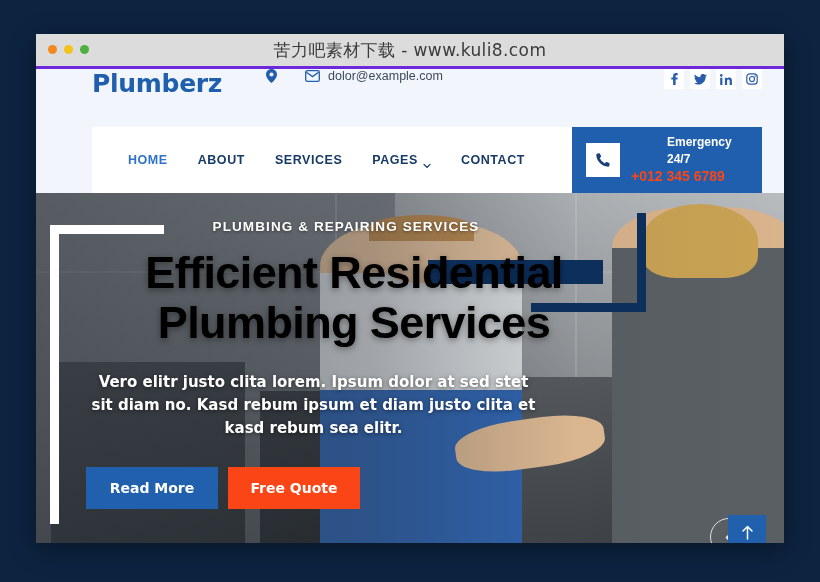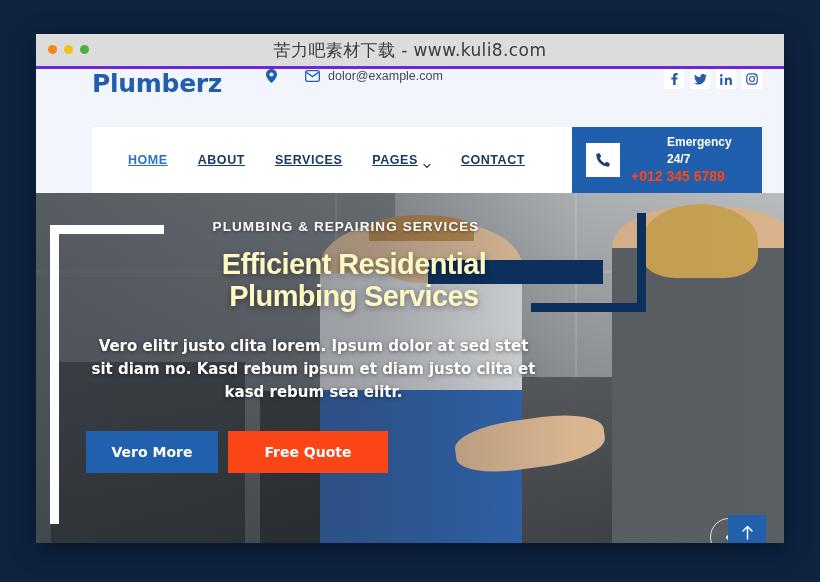--- a/index.html
+++ b/index.html
@@ -49,21 +49,21 @@
   .navwrap{
     height:66px;background:#f2f6fc;padding:0 22px 0 56px;box-sizing:border-box;
     display:flex;align-items:stretch;
   }
   .navinner{
     flex:1;background:#ffffff;display:flex;align-items:center;
     padding-left:36px;box-sizing:border-box;height:66px;
   }
   .navlink{
     font-size:12.5px;font-weight:bold;color:#173a66;letter-spacing:.55px;
-    margin-right:30px;display:flex;align-items:flex-end;gap:5px;white-space:nowrap;text-decoration:underline;
+    margin-right:30px;display:flex;align-items:flex-end;gap:5px;white-space:nowrap;
   }
   .navlink.active{color:#2d72c8;}
   .chev{width:8px;height:8px;}
   .emergency{
     width:190px;background:#1f5fad;display:flex;align-items:center;gap:11px;
     padding:0 14px;box-sizing:border-box;height:66px;
   }
   .phonebox{
     width:34px;height:34px;background:#fff;display:flex;align-items:center;
     justify-content:center;color:#1b3f74;flex:none;
@@ -115,37 +115,37 @@
   .navy-bar{
     position:absolute;left:392px;top:67px;width:175px;height:24px;background:#0d2f5c;
   }
   .herocontent{position:absolute;left:50px;top:26px;width:520px;text-align:center;}
   .subtitle{
     font-size:13.5px;font-weight:bold;letter-spacing:1.1px;color:#ffffff;
     text-shadow:0 1px 3px rgba(0,0,0,.45);margin-bottom:14px;
     font-family:"Liberation Sans",sans-serif;
   }
   .headline{
-    font-size:29px;line-height:1.12;font-weight:bold;color:#fef9c3;
+    font-size:45px;line-height:1.12;font-weight:bold;color:#000000;
     letter-spacing:-.6px;text-shadow:0 2px 6px rgba(0,0,0,.4);
     font-family:"Liberation Sans",sans-serif;margin:0 0 22px 16px;
   }
   .herotext{
     font-size:15px;line-height:1.55;font-weight:bold;color:#ffffff;
     text-shadow:0 1px 4px rgba(0,0,0,.5);width:455px;margin-bottom:26px;
     font-family:"DejaVu Sans",sans-serif;
   }
   .btnrow{display:flex;gap:10px;}
   .btn{
     width:132px;height:42px;display:flex;align-items:center;justify-content:center;
     font-size:14px;font-weight:bold;color:#ffffff;
     font-family:"DejaVu Sans",sans-serif;
   }
   .btn.primary{background:#2060ac;}
-  .btn.accent{background:#fa4616;width:160px;}
+  .btn.accent{background:#fa4616;width:132px;}
   .arrows{position:absolute;right:36px;top:325px;display:flex;flex-direction:column;gap:8px;}
   .arrow{
     width:36px;height:36px;border-radius:50%;border:1.6px solid rgba(255,255,255,.8);
     display:flex;align-items:center;justify-content:center;color:#ffffff;
   }
   .totop{
     position:absolute;right:18px;bottom:-7px;width:38px;height:38px;background:#2060ac;
     display:flex;align-items:center;justify-content:center;color:#ffffff;
   }
 </style>
@@ -275,21 +275,21 @@
     <div class="navy-bar"></div>
 
     <div class="herocontent">
       <div class="subtitle">PLUMBING &amp; REPAIRING SERVICES</div>
       <h1 class="headline">
         <span>Efficient Residential</span><br>
         <span>Plumbing Services</span>
       </h1>
       <div class="herotext">Vero elitr justo clita lorem. Ipsum dolor at sed stet sit diam no. Kasd rebum ipsum et diam justo clita et kasd rebum sea elitr.</div>
       <div class="btnrow">
-        <a class="btn primary">Vero More</a>
+        <a class="btn primary">Read More</a>
         <a class="btn accent">Free Quote</a>
       </div>
     </div>
 
     <div class="arrows">
       <div class="arrow">
         <svg width="11" height="13" viewBox="0 0 11 13">
             <path d="M7.5 1.5 2.5 6.5l5 5" fill="none" stroke="#ffffff" stroke-width="1.5" stroke-linecap="round" stroke-linejoin="round"></path>
           </svg>
       </div>

